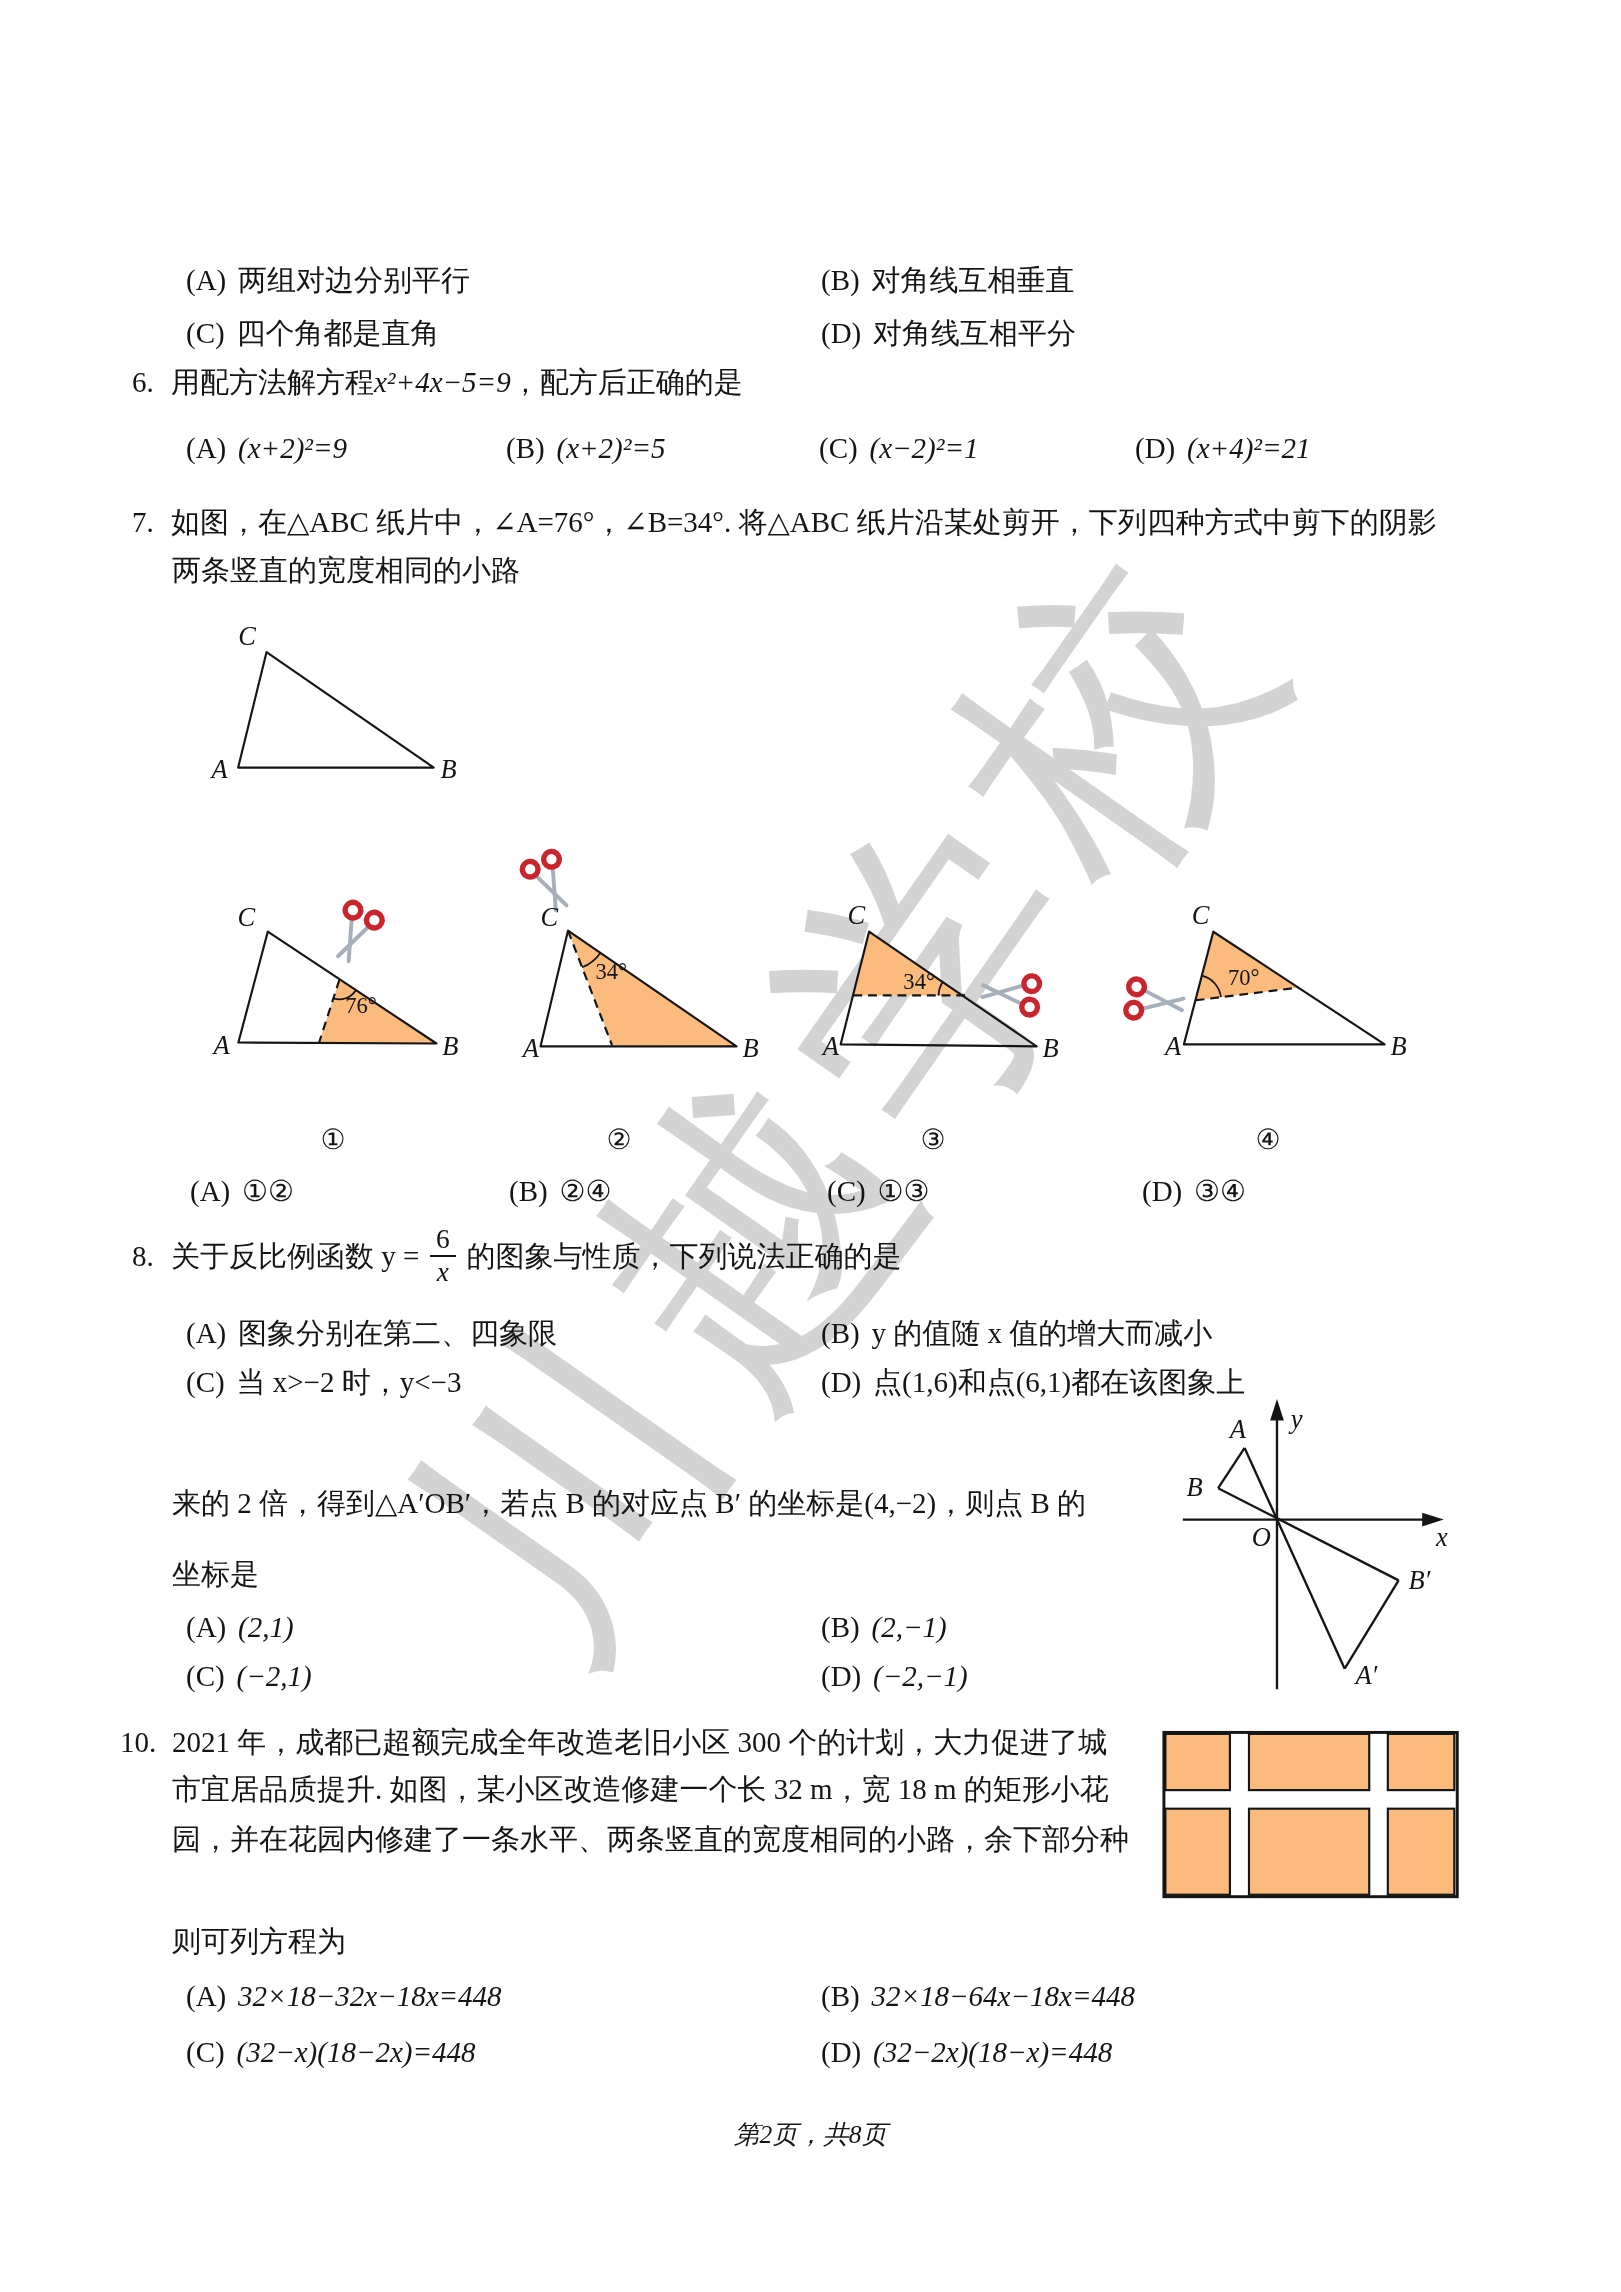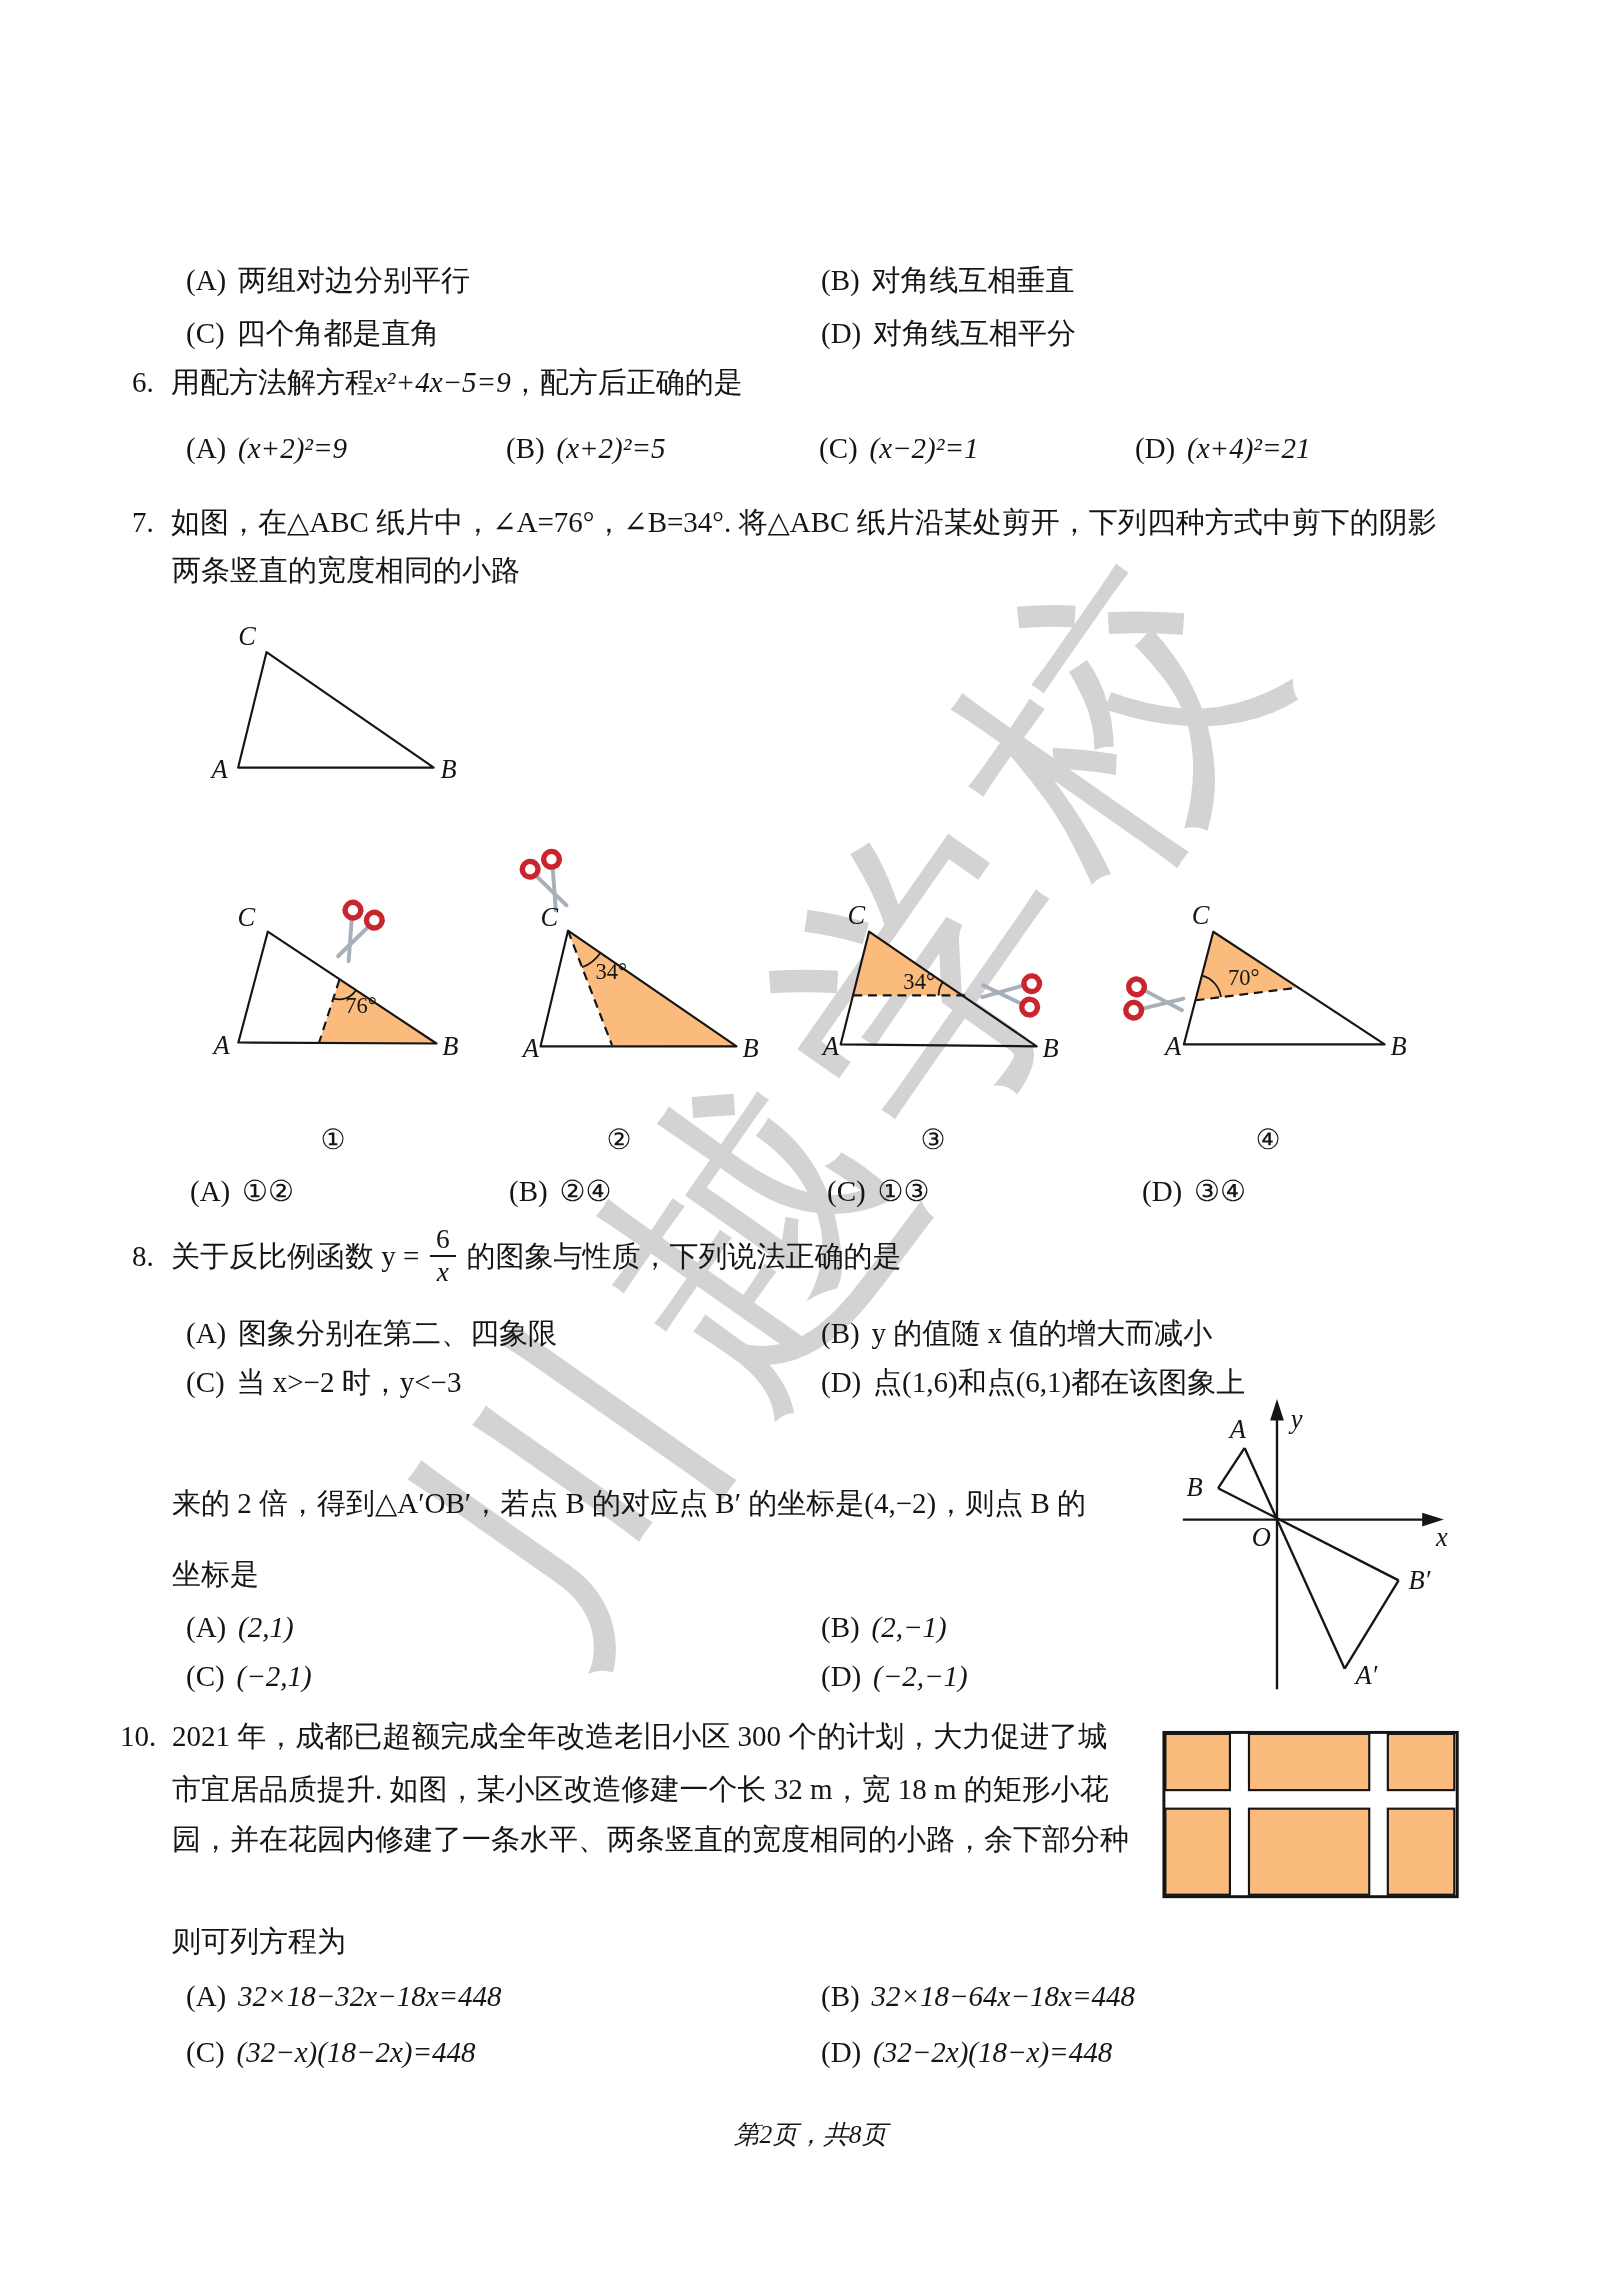--- a/index.html
+++ b/index.html
@@ -3,21 +3,21 @@
 <meta charset="utf-8">
 <style>
   html,body{margin:0;padding:0;background:#ffffff;}
   .page{position:relative;width:1621px;height:2293px;background:#ffffff;overflow:hidden;
         font-family:"Liberation Serif","DejaVu Serif",serif;color:#151515;}
   .wm{position:absolute;left:211px;top:946px;width:1274px;height:304px;z-index:0;
       font-size:294px;line-height:304px;letter-spacing:21.6px;color:#c9c9c9;opacity:.8;
       transform:rotate(-55deg);text-align:center;white-space:nowrap;user-select:none;}
   .t{position:absolute;font-size:29px;line-height:35px;white-space:nowrap;z-index:2;}
   .qnum{display:inline-block;min-width:39px;}
-  .qnum10{display:inline-block;min-width:52px;}
+  .qnum10{display:inline-block;min-width:52px;margin-top:6px;}
   .opt .lab{margin-right:11.8px;}
   .mv{font-style:italic;}
   .tag{font-size:28px;transform:translateX(-50%);}
   .frline{display:flex;align-items:center;height:82px;}
   .frac{display:inline-flex;flex-direction:column;align-items:center;margin:0 9.8px;
         font-size:27.4px;line-height:31px;}
   .frac .fden{border-top:2px solid #151515;padding:0 6.9px;font-style:italic;}
   .frac .fnum{padding:0 6.9px;}
   svg.fig{position:absolute;z-index:1;overflow:visible;}
   svg text{font-family:"Liberation Serif","DejaVu Serif",serif;fill:#151515;}

